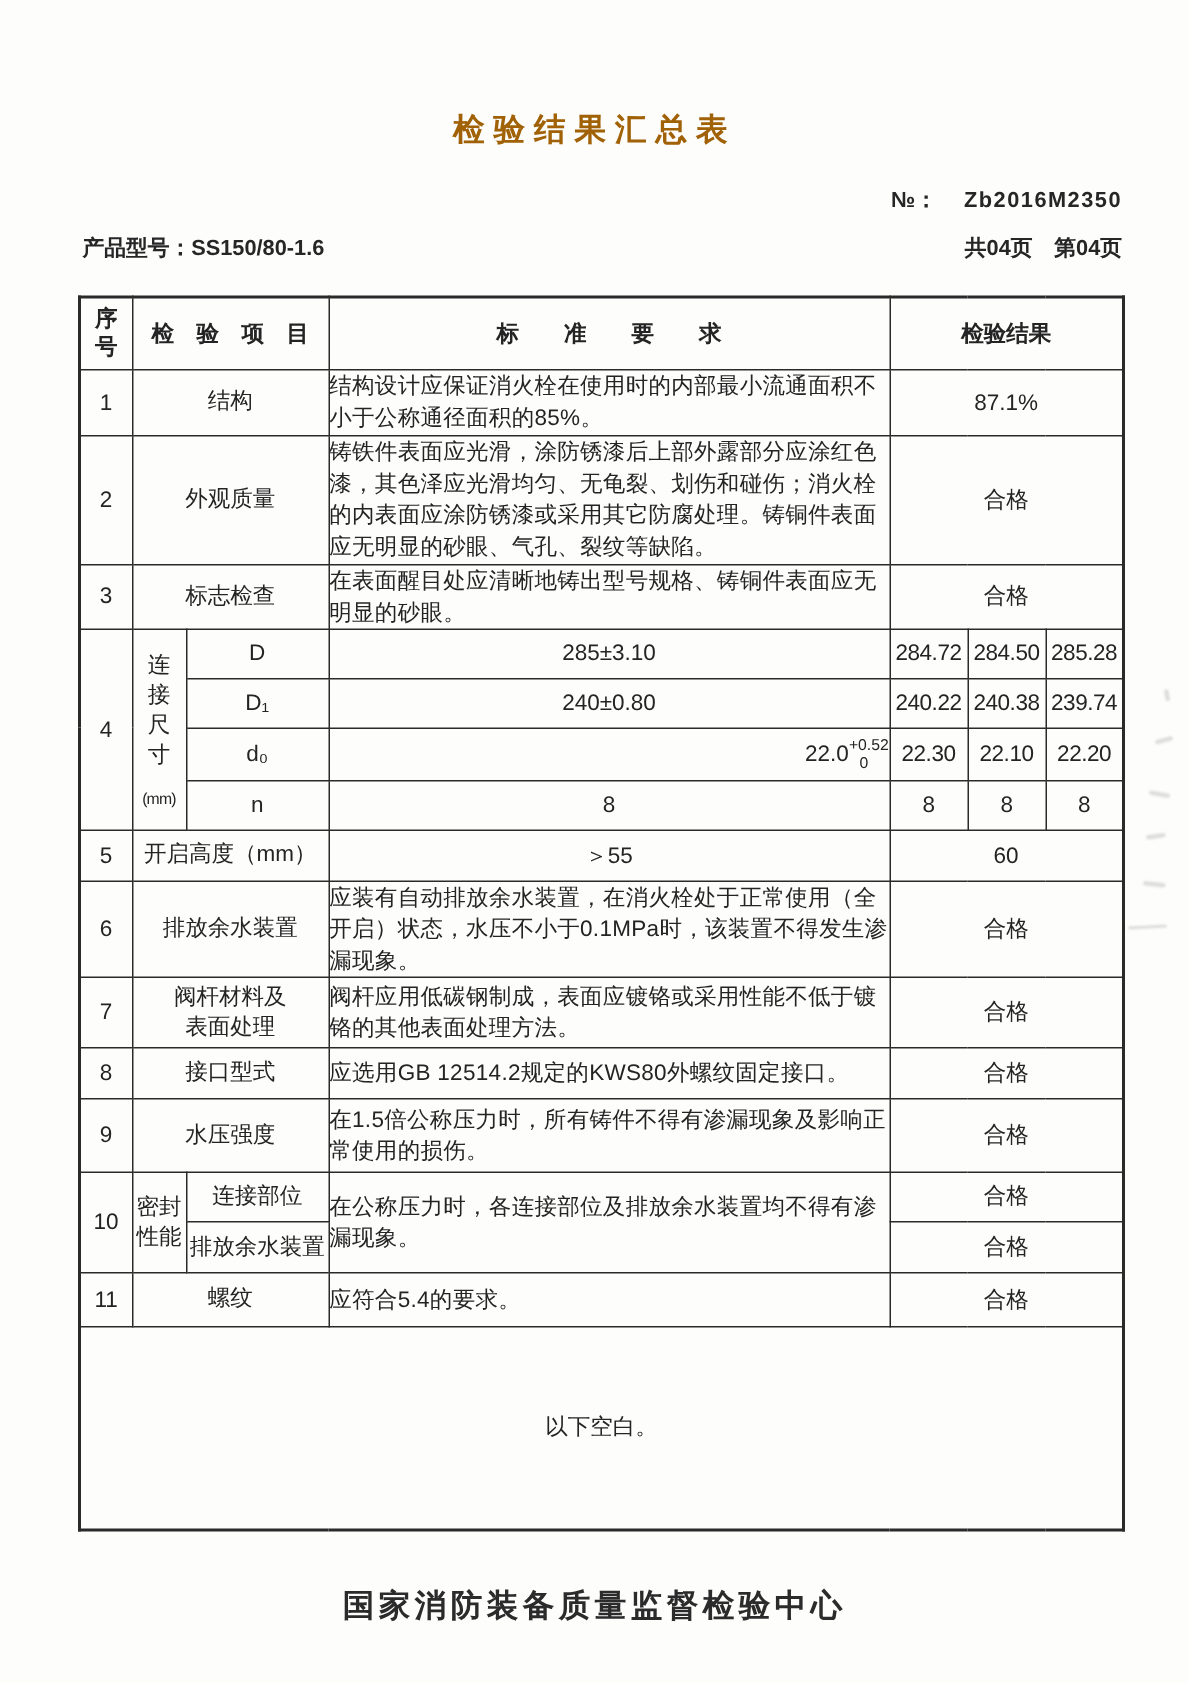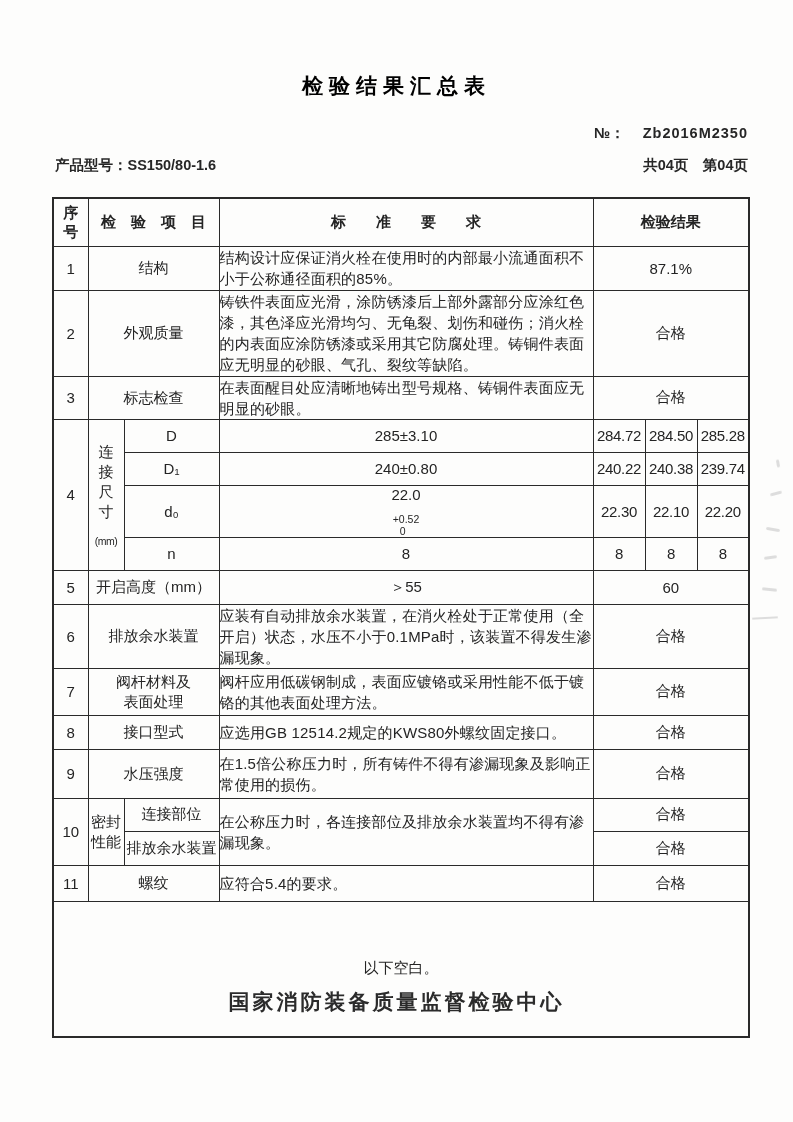--- a/index.html
+++ b/index.html
@@ -4,21 +4,21 @@
 <style>
   html,body { margin:0; padding:0; background:#ffffff; }
   .page {
     position:relative; width:793px; height:1122px; margin:0 auto;
     background:#fdfdfc; overflow:hidden;
     font-family:"Liberation Sans", sans-serif; color:#1f1f1f;
   }
   .title {
     position:absolute; top:72px; left:0; width:100%;
     text-align:center; font-size:21px; font-weight:bold; letter-spacing:6px;
-    color:#000000;
+    color:#a16207;
   }
   .info-line { position:absolute; font-size:14.5px; font-weight:600; color:#262626; white-space:nowrap; }
   .producer-line { left:55px; top:125px; }
   .model-line    { left:55px; top:156px; }
   .no-line       { right:45px; top:124px; }
   .pages-line    { right:45px; top:156px; }
   .no-line .no-value { margin-left:18px; letter-spacing:1px; }
 
   table.report {
     position:absolute; left:52px; top:197px; width:696px;
@@ -32,28 +32,28 @@
   td.c   { text-align:center; }
   td.std { text-align:left; padding:3px 7px; line-height:21px; letter-spacing:0.2px; }
   td.item { text-align:center; white-space:pre-line; line-height:20px; }
   td.res { text-align:center; font-size:15px; }
   td.num { text-align:center; font-size:12.5px; letter-spacing:-0.3px; }
   td.hdr { text-align:center; font-weight:600; font-size:15px; }
   td.seq { text-align:center; font-size:14px; }
   .narrow-wrap { width:16px; margin:0 auto; line-height:19px; word-break:break-all; }
   .vgroup-chars { width:16px; margin:0 auto; line-height:20px; word-break:break-all; font-size:15px; }
   .vgroup-unit { font-size:10.5px; white-space:nowrap; text-align:center; margin-top:13px; letter-spacing:-0.5px; }
-  .tol-wrap { display:flex; align-items:center; justify-content:flex-end; gap:10px;flex-direction:column; }
+  .tol-wrap { display:flex; align-items:center; justify-content:flex-end; gap:0; }
   .tol-stack { display:flex; flex-direction:column; font-size:10.5px; line-height:12px; text-align:left; }
   .tol-stack .tb { padding-left:7px; }
   td.blank-cell { vertical-align:top; text-align:center; padding:26px 0 0 37px; font-size:15px; }
   td.small-item { font-size:13.5px; text-align:center; }
 
   .footer-org {
-    position:absolute; top:988px; left:0; width:100%;
+    position:absolute; top:1056px; left:0; width:100%;
     text-align:center; font-size:21px; font-weight:bold; letter-spacing:3px; color:#2b2b2b;
   }
   .scan-mark { position:absolute; background:rgba(110,110,110,0.22); border-radius:2px; filter:blur(0.7px); }
   .m1 { left:770px; top:492px; width:12px; height:3px; transform:rotate(-15deg); }
   .m2 { left:766px; top:528px; width:14px; height:3px; transform:rotate(10deg); }
   .m3 { left:764px; top:556px; width:13px; height:3px; transform:rotate(-8deg); }
   .m4 { left:762px; top:588px; width:15px; height:3px; transform:rotate(6deg); }
   .m5 { left:752px; top:617px; width:26px; height:2px; transform:rotate(-3deg); }
   .m6 { left:774px; top:462px; width:8px; height:3px; transform:rotate(80deg); }
 </style>

